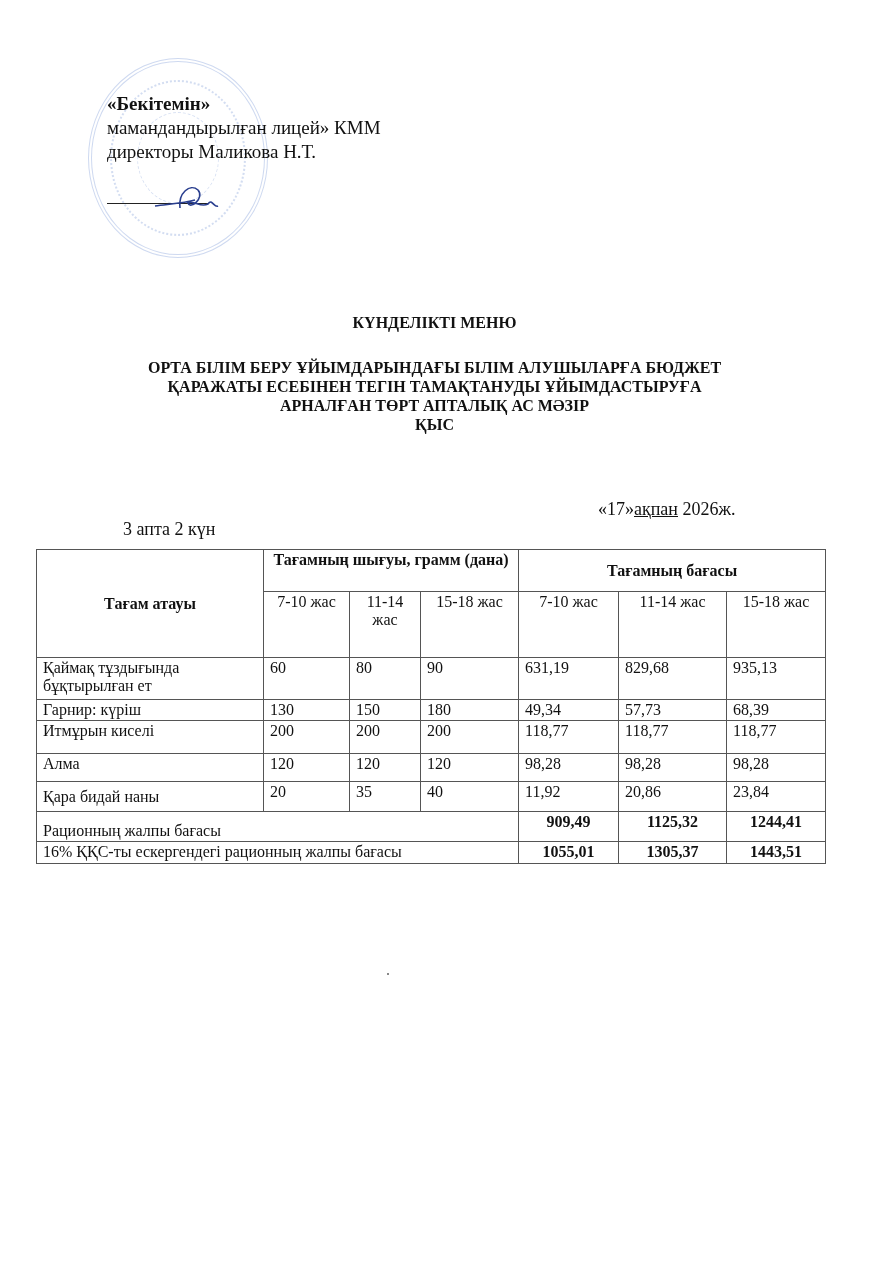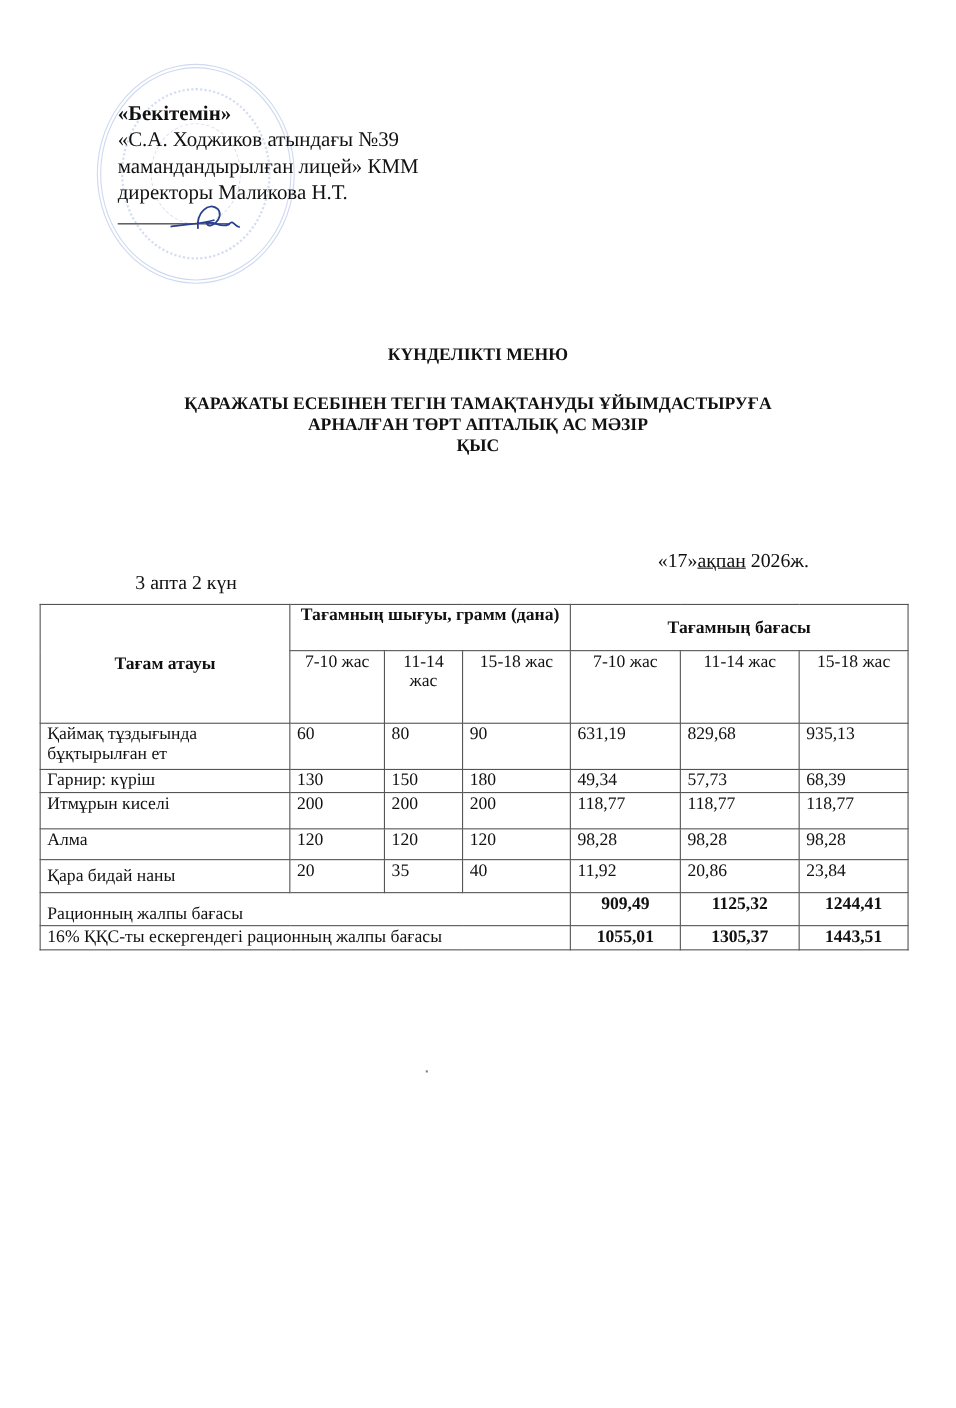--- a/index.html
+++ b/index.html
@@ -32,31 +32,31 @@
   .name { text-align:left; }
   .mark { position:absolute; width:2px; height:2px; background:#888; }
 </style>
 </head>
 <body>
 
 <div class="stamp"></div>
 
 <div class="approve">
   <div class="b">«Бекітемін»</div>
-  <div>«С.А. Ходжиков атындағы №39</div>
   <div>мамандандырылған лицей» КММ</div>
   <div>директоры Маликова Н.Т.</div>
 </div>
 <div class="sigline"></div>
 <svg class="sig" width="70" height="40">
   <path d="M5 28 C 20 26, 35 25, 45 22 M30 30 C 28 15, 40 5, 48 12 C 55 20, 40 32, 38 25 C 45 22, 50 30, 58 26 C 62 20, 64 30, 68 28" stroke="#2a3f8f" stroke-width="1.6" fill="none"></path>
 </svg>
 
 <div class="title">КҮНДЕЛІКТІ МЕНЮ</div>
 <div class="subtitle">
+  <div>ОРТА БІЛІМ БЕРУ ҰЙЫМДАРЫНДАҒЫ БІЛІМ АЛУШЫЛАРҒА БЮДЖЕТ</div>
   <div>ҚАРАЖАТЫ ЕСЕБІНЕН ТЕГІН ТАМАҚТАНУДЫ ҰЙЫМДАСТЫРУҒА</div>
   <div>АРНАЛҒАН ТӨРТ АПТАЛЫҚ  АС МӘЗІР</div>
   <div>ҚЫС</div>
 </div>
 
 <div class="week">3 апта 2 күн</div>
 <div class="date">
   <span>«17»</span><u>ақпан</u>
   <span>2026ж.</span>
 </div>

